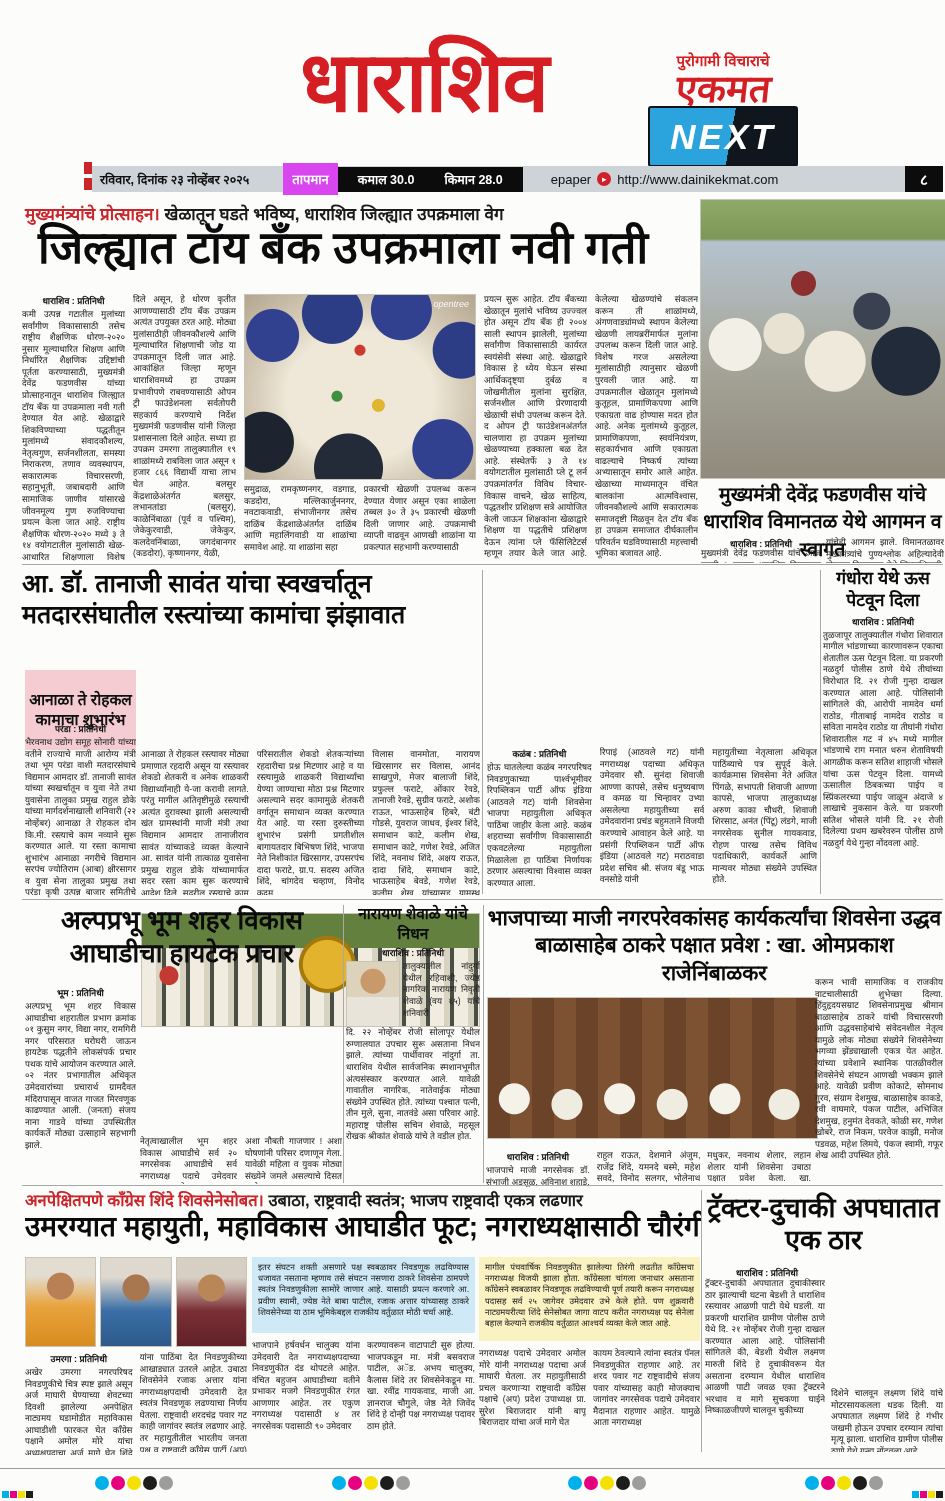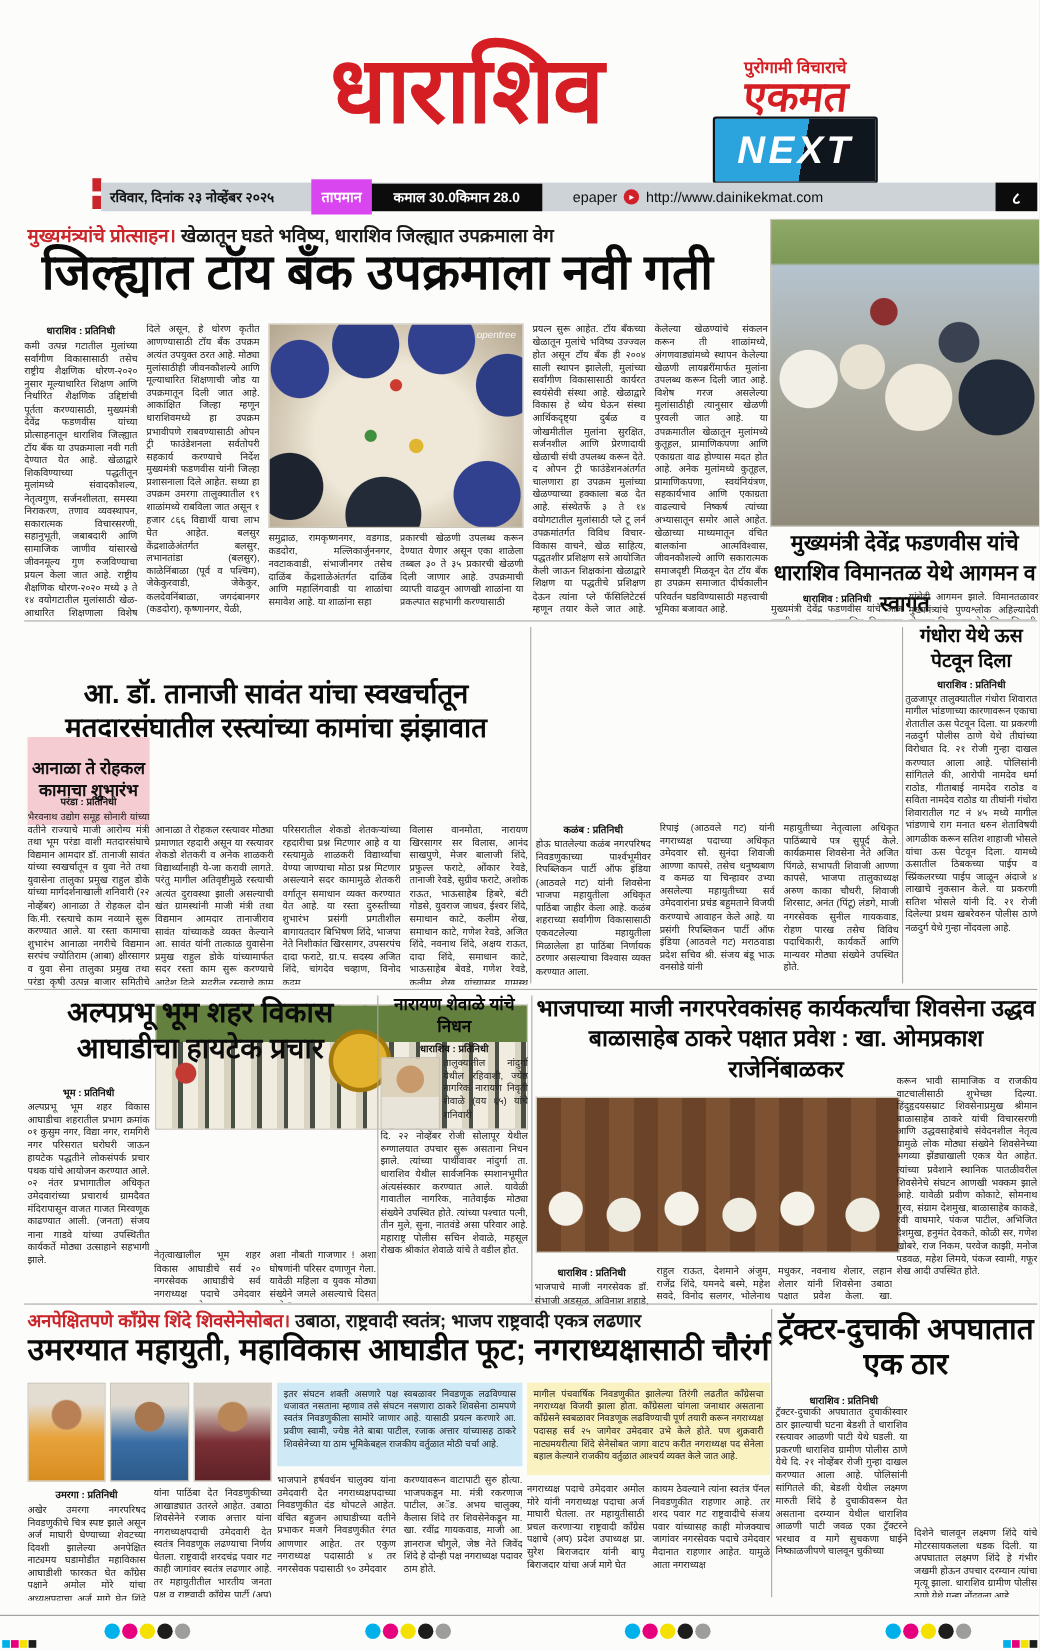--- a/index.html
+++ b/index.html
@@ -17,21 +17,21 @@
   .tagline-top{font-size:15px;font-weight:bold;}
   .tagline-brand{font-size:38px;font-weight:800;transform:skewX(-6deg);display:inline-block;line-height:1.05;}
   .next-logo{left:648px;top:106px;width:146px;height:57px;border:2px solid #0d131a;border-radius:3px;
              background:linear-gradient(100deg,#2ba3dc 0 55%,#10161d 55% 100%);
              display:flex;align-items:center;justify-content:center;color:#fff;
              font-size:35px;font-weight:800;font-style:italic;letter-spacing:3px;}
   .red-mark{background:#c9252b;width:8px;height:12px;}
   .infobar{left:92px;top:166px;width:813px;height:26px;background:#cdd3d7;display:flex;align-items:center;font-size:12.5px;}
   .infobar .date{margin-left:8px;font-weight:bold;color:#101010;}
   .temp-label{margin-left:34px;background:#d946ef;color:#fff;font-weight:bold;padding:7px 9px;font-size:13px;}
-  .temp-strip{background:#0c0c0c;color:#fff;font-weight:bold;display:flex;padding:4px 20px;font-size:12.5px;}
+  .temp-strip{background:#0c0c0c;color:#fff;font-weight:bold;display:flex;gap:30px;padding:4px 20px;font-size:12.5px;}
   .epaper-group{margin-left:28px;display:flex;align-items:center;gap:6px;font-size:13px;color:#101010;}
   .epaper-icon{width:14px;height:14px;border-radius:50%;background:#d1202a;color:#fff;font-size:9px;
                display:inline-flex;align-items:center;justify-content:center;}
   .page-box{left:905px;top:166px;width:38px;height:26px;background:#0c0c0c;color:#fff;font-size:15px;
             display:flex;align-items:center;justify-content:center;font-weight:bold;}
   
   .kicker{left:25px;top:202px;font-size:17px;font-weight:800;text-align:right;}
   .kicker .red{color:#c9252b;}
   .lead-headline{left:38px;top:224px;width:655px;font-size:45px;line-height:1.08;}
   .lead-body{left:22px;top:294px;width:676px;height:266px;display:flex;gap:8px;}
@@ -80,21 +80,21 @@
     linear-gradient(180deg,#ddd2bc 0 55%,#e9e4da 55% 100%);}
   .portraits{left:25px;top:1257px;width:222px;height:90px;display:flex;gap:4px;}
   .portraits .photo{flex:1;}
   .ph-p1{background:radial-gradient(circle at 50% 32%,#b97f55 0 13px,transparent 14px),
     linear-gradient(180deg,#e3ddd1 0 20%,#e8a33d 55%,#d88c1e 100%);}
   .ph-p2{background:radial-gradient(circle at 50% 34%,#a8764f 0 13px,transparent 14px),
     linear-gradient(180deg,#ded8ce 0 22%,#3a6ea5 60%,#2d5a8a 100%);}
   .ph-p3{background:radial-gradient(circle at 50% 34%,#b98757 0 13px,transparent 14px),
     linear-gradient(180deg,#d8cfc4 0 22%,#7a2f35 60%,#5f2228 100%);}
   
-  .sawant-headline{left:22px;top:568px;width:458px;font-size:25px;line-height:1.22;text-align:center;margin-top:48px;}
+  .sawant-headline{left:22px;top:568px;width:458px;font-size:25px;line-height:1.22;}
   .pink-box{left:25px;top:637px;width:111px;height:80px;background:#f5ccd2;display:flex;align-items:center;justify-content:center;
             font-size:15.5px;font-weight:800;text-align:center;line-height:1.3;color:#111;margin-top:33px;}
   .kalamb-headline{left:487px;top:569px;width:330px;font-size:22.5px;text-align:center;}
   .gandhora{left:823px;top:568px;width:120px;}
   .g-headline{font-size:17.5px;line-height:1.25;text-align:center;}
   .bhum-headline{left:22px;top:904px;width:320px;font-size:26px;line-height:1.25;text-align:center;}
   .shewale{left:346px;top:904px;width:134px;}
   .sh-headline{font-size:15.5px;line-height:1.3;text-align:center;}
   .sh-photowrap{position:relative;height:66px;margin-top:2px;}
   .sh-photo{position:absolute;left:0;top:0;width:52px;height:64px;}
@@ -256,21 +256,21 @@
     <div style="flex:1;">
       <div class="dateline">उमरगा : प्रतिनिधी</div>
       <div class="bodytxt" style="height:88px;">अखेर उमरगा नगरपरिषद निवडणुकीचे चित्र स्पष्ट झाले असून अर्ज माघारी घेण्याच्या शेवटच्या दिवशी झालेल्या अनपेक्षित नाट्यमय घडामोडीत महाविकास आघाडीशी फारकत घेत काँग्रेस पक्षाने अमोल मोरे यांचा अध्यक्षपदाचा अर्ज मागे घेत शिंदे शिवसेनेचे किरण गायकवाड</div>
     </div>
     <div class="bodytxt" style="flex:1;">यांना पाठिंबा देत निवडणुकीच्या आखाड्यात उतरले आहेत. उबाठा शिवसेनेने रजाक अत्तार यांना नगराध्यक्षपदाची उमेदवारी देत स्वतंत्र निवडणूक लढण्याचा निर्णय घेतला. राष्ट्रवादी शरदचंद्र पवार गट काही जागांवर स्वतंत्र लढणार आहे. तर महायुतीतील भारतीय जनता पक्ष व राष्ट्रवादी काँग्रेस पार्टी (अप) यांनी</div>
   </div>
   <div class="abs hl-blue bodytxt" style="font-size:8.4px;">इतर संघटन शक्ती असणारे पक्ष स्वबळावर निवडणूक लढविण्यास धजावत नसताना म्हणाव तसे संघटन नसणारा ठाकरे शिवसेना ठामपणे स्वतंत्र निवडणुकीला सामोरे जाणार आहे. यासाठी प्रयत्न करणारे आ. प्रवीण स्वामी, ज्येष्ठ नेते बाबा पाटील, रजाक अत्तार यांच्यासह ठाकरे शिवसेनेच्या या ठाम भूमिकेबद्दल राजकीय वर्तुळात मोठी चर्चा आहे.</div>
   <div class="abs hl-yellow bodytxt" style="font-size:8.4px;">मागील पंचवार्षिक निवडणुकीत झालेल्या तिरंगी लढतीत काँग्रेसचा नगराध्यक्ष विजयी झाला होता. काँग्रेसला चांगला जनाधार असताना काँग्रेसने स्वबळावर निवडणूक लढविण्याची पूर्ण तयारी करून नगराध्यक्ष पदासह सर्व २५ जागेवर उमेदवार उभे केले होते. पण शुक्रवारी नाट्यमयरीत्या शिंदे सेनेसोबत जागा वाटप करीत नगराध्यक्ष पद सेनेला बहाल केल्याने राजकीय वर्तुळात आश्चर्य व्यक्त केले जात आहे.</div>
   <div class="abs" style="left:252px;top:1340px;width:223px;height:112px;display:flex;gap:7px;">
     <div class="bodytxt" style="flex:1;">भाजपाने हर्षवर्धन चालुक्य यांना उमेदवारी देत नगराध्यक्षपदाच्या निवडणुकीत दंड थोपटले आहेत. वंचित बहुजन आघाडीच्या वतीने प्रभाकर मजगे निवडणुकीत रंगत आणणार आहेत. तर एकुण नगराध्यक्ष पदासाठी ४ तर नगरसेवक पदासाठी ९० उमेदवार</div>
-    <div class="bodytxt" style="flex:1;">करण्यावरून वाटापाटी सुरु होत्या. भाजपकडून मा. मंत्री रकरणाज पाटील, अॅड. अभय चालुक्य, कैलास शिंदे तर शिवसेनेकडून मा. खा. रवींद्र गायकवाड, माजी आ. ज्ञानराज चौगुले, जेष्ठ नेते जिवेंद शिंदे हे दोन्ही पक्ष नगराध्यक्ष पदावर ठाम होते.</div>
+    <div class="bodytxt" style="flex:1;">करण्यावरून वाटापाटी सुरु होत्या. भाजपकडून मा. मंत्री बसवराज पाटील, अॅड. अभय चालुक्य, कैलास शिंदे तर शिवसेनेकडून मा. खा. रवींद्र गायकवाड, माजी आ. ज्ञानराज चौगुले, जेष्ठ नेते जिवेंद शिंदे हे दोन्ही पक्ष नगराध्यक्ष पदावर ठाम होते.</div>
   </div>
   <div class="abs" style="left:479px;top:1348px;width:221px;height:104px;display:flex;gap:7px;">
     <div class="bodytxt" style="flex:1;">नगराध्यक्ष पदाचे उमेदवार अमोल मोरे यांनी नगराध्यक्ष पदाचा अर्ज माघारी घेतला. तर महायुतीसाठी प्रचल करणाऱ्या राष्ट्रवादी काँग्रेस पक्षाचे (अप) प्रदेश उपाध्यक्ष प्रा. सुरेश बिराजदार यांनी बापू बिराजदार यांचा अर्ज मागे घेत</div>
     <div class="bodytxt" style="flex:1;">कायम ठेवल्याने त्यांना स्वतंत्र पॅनल निवडणुकीत राहणार आहे. तर शरद पवार गट राष्ट्रवादीचे संजय पवार यांच्यासह काही मोजक्याच जागांवर नगरसेवक पदाचे उमेदवार मैदानात राहणार आहेत. यामुळे आता नगराध्यक्ष</div>
   </div>
 
   <div class="abs headline t-headline">ट्रॅक्टर-दुचाकी अपघातात एक ठार</div>
   <div class="abs dateline" style="left:712px;top:1266px;width:110px;">धाराशिव : प्रतिनिधी</div>
   <div class="abs bodytxt" style="left:705px;top:1278px;width:120px;height:174px;">ट्रॅक्टर-दुचाकी अपघातात दुचाकीस्वार ठार झाल्याची घटना बेडशी ते धाराशिव रस्त्यावर आळणी पाटी येथे घडली. या प्रकरणी धाराशिव ग्रामीण पोलीस ठाणे येथे दि. २१ नोव्हेंबर रोजी गुन्हा दाखल करण्यात आला आहे. पोलिसांनी सांगितले की, बेडशी येथील लक्ष्मण मारुती शिंदे हे दुचाकीवरून येत असताना दरम्यान येथील धाराशिव आळणी पाटी जवळ एका ट्रॅक्टरने भरधाव व मागे सुचकणा घाईने निष्काळजीपणे चालवून चुकीच्या</div>
 

